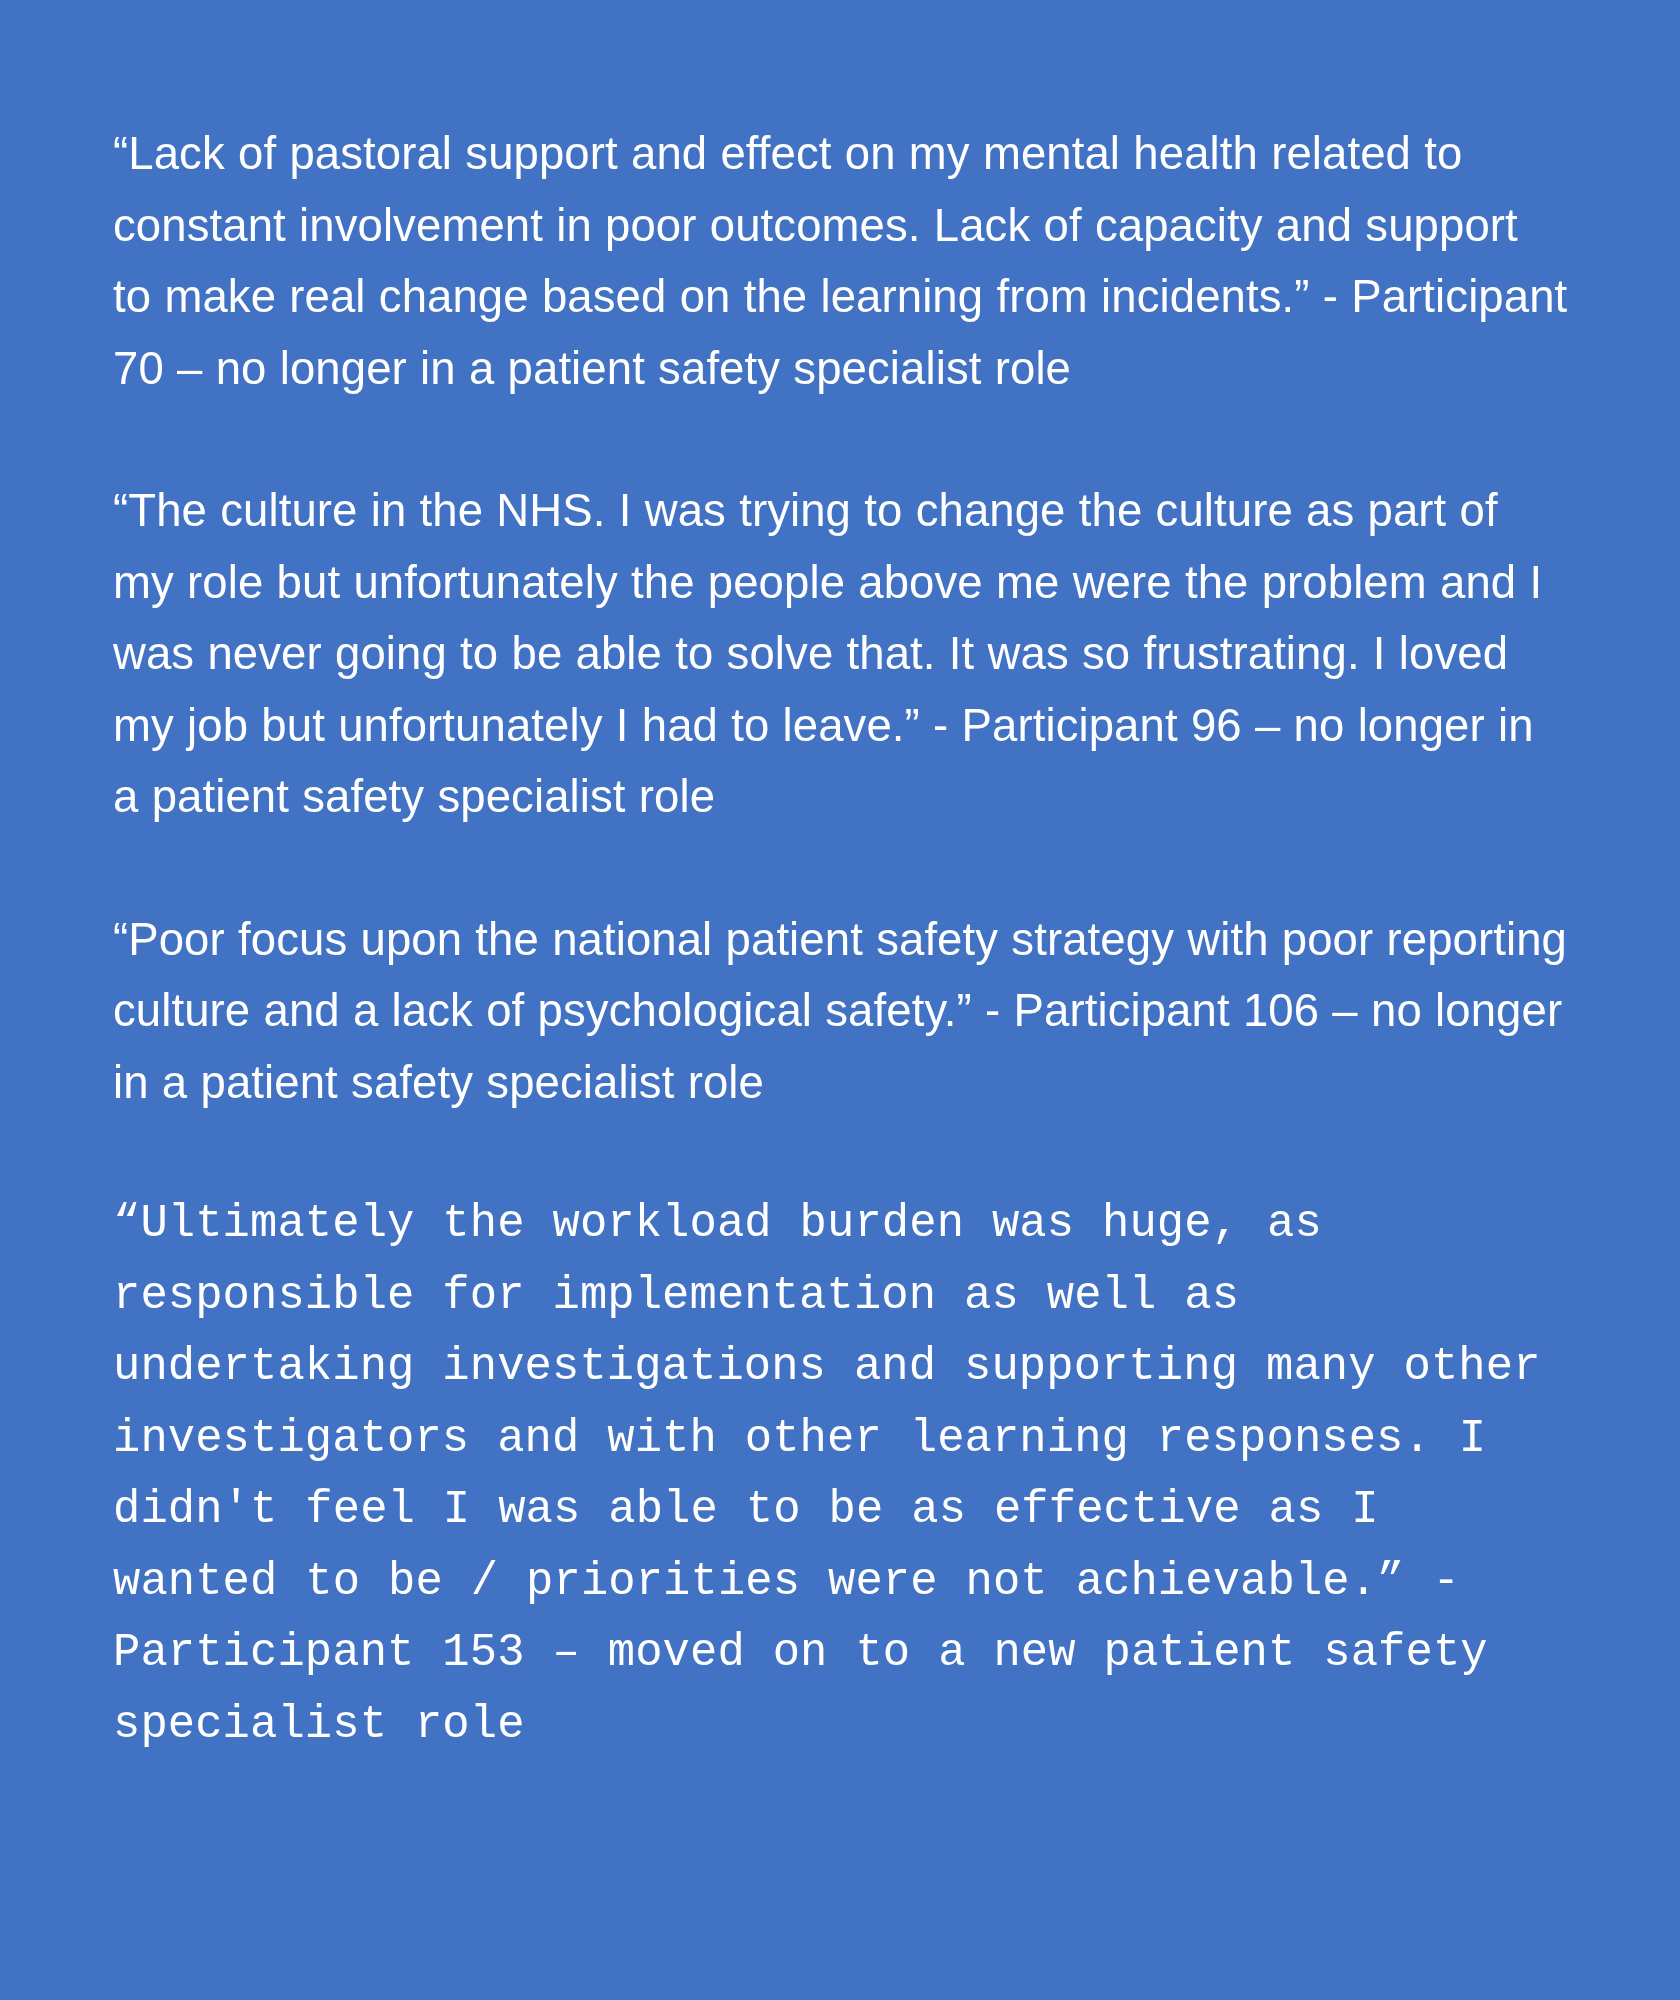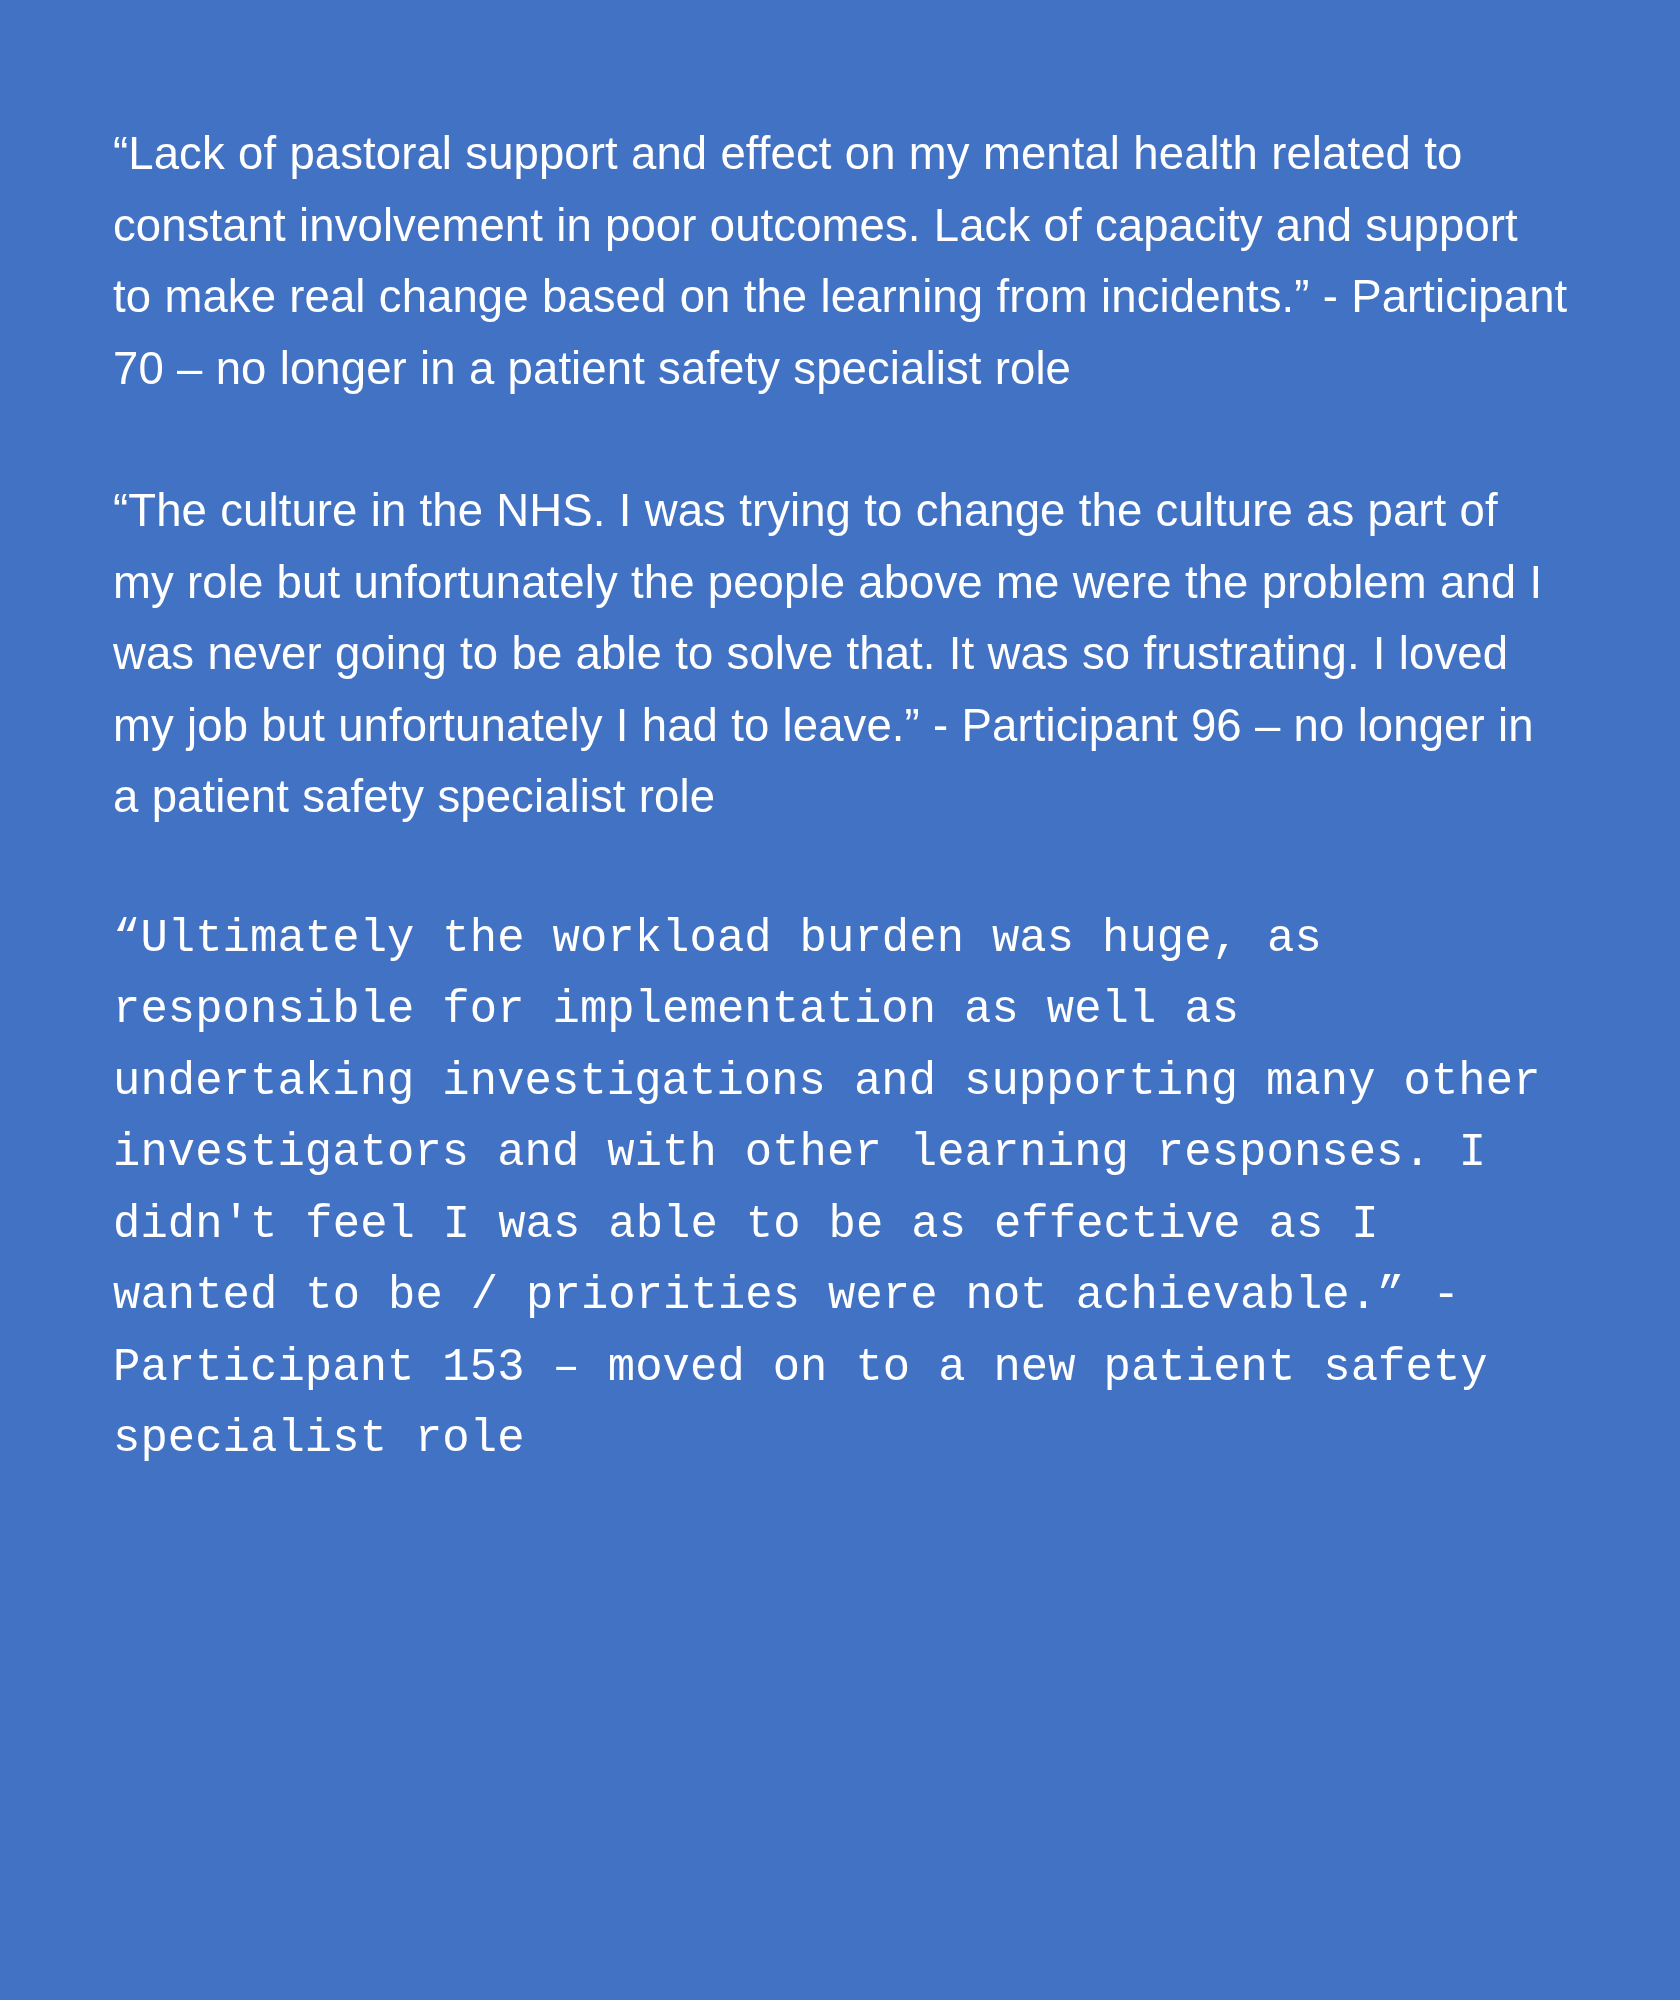--- a/index.html
+++ b/index.html
@@ -42,15 +42,16 @@
     font-family: Liberation Mono, monospace;
   }
 </style>
 </head>
 <body>
 
 <div class="slide">
   <div class="quote-block">
     <p class="quote">“Lack of pastoral support and effect on my mental health related to constant involvement in poor outcomes. Lack of capacity and support to make real change based on the learning from incidents.” - Participant 70 – no longer in a patient safety specialist role</p>
     <p class="quote">“The culture in the NHS. I was trying to change the culture as part of my role but unfortunately the people above me were the problem and I was never going to be able to solve that. It was so frustrating. I loved my job but unfortunately I had to leave.” - Participant 96 – no longer in a patient safety specialist role</p>
+    <p class="quote">“Poor focus upon the national patient safety strategy with poor reporting culture and a lack of psychological safety.” - Participant 106 – no longer in a patient safety specialist role</p>
     <p class="quote">“Ultimately the workload burden was huge, as responsible for implementation as well as undertaking investigations and supporting many other investigators and with other learning responses. I didn't feel I was able to be as effective as I wanted to be / priorities were not achievable.” - Participant 153 – moved on to a new patient safety specialist role</p>
   </div>
 </div>
 
 </body></html>

